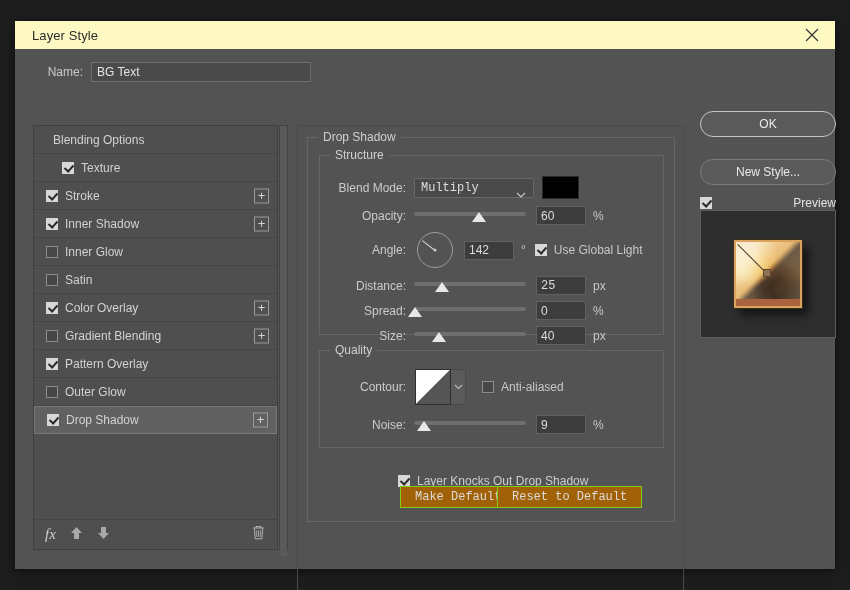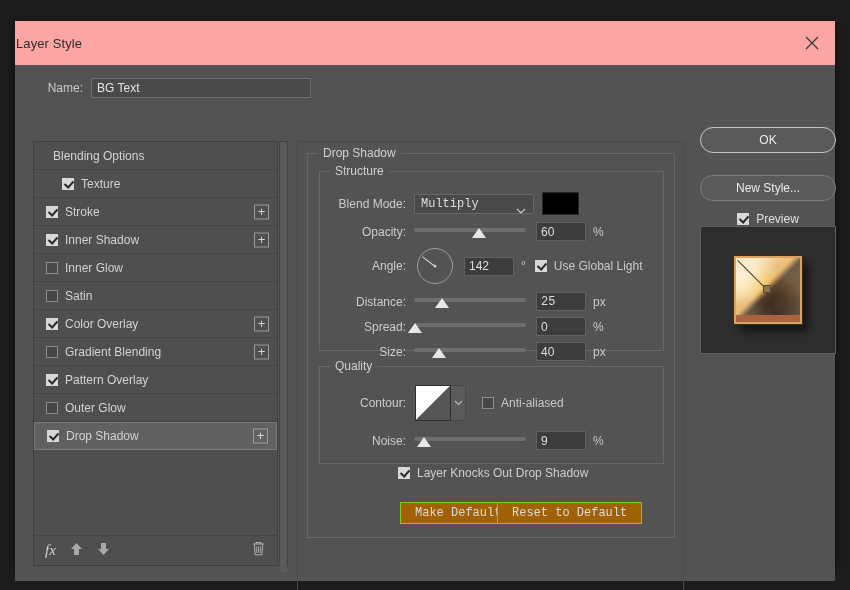--- a/index.html
+++ b/index.html
@@ -21,26 +21,26 @@
   .dialog {
     position: absolute;
     left: 15px;
     top: 21px;
     width: 820px;
     height: 548px;
     background: #535353;
     box-shadow: 0 2px 10px rgba(0,0,0,.55);
   }
   .titlebar {
-    height: 44px;
-    background: #fca5a5;
+    height: 28px;
+    background: #fef9c3;
     display: flex;
     align-items: center;
     justify-content: space-between;
-    padding: 0 10px 0 1px;
+    padding: 0 10px 0 17px;
     box-sizing: border-box;
   }
   .titlebar .title {
     color: #2b2b2b;
     font-size: 13px;
     letter-spacing: .1px;
   }
   .close-btn {
     width: 26px;
     height: 26px;
@@ -422,21 +422,21 @@
     font-size: 12px;
     font-family: "Liberation Sans", sans-serif;
     margin-bottom: 11px;
     cursor: pointer;
     margin-top: 22px;
   }
   .pill.primary { border-color: #c6c6c6; }
   .preview-row {
     display: flex;
     align-items: center;
-    justify-content: center;
+    justify-content: space-between;
     gap: 7px;
     margin-top: 2px;
     margin-bottom: 0;
   }
   .preview-row .t { color: #e0e0e0; font-size: 12px; }
   .thumb-box {
     width: 136px;
     height: 128px;
     background: #2e2e2e;
     border: 1px solid #5d5d5d;
@@ -700,21 +700,21 @@
               <span class="fl">Noise:</span>
               <div class="slider" style="margin-left:8px;">
                 <div class="track"></div>
                 <div class="knob" style="left:9%;"></div>
               </div>
               <input class="num-input" style="margin-left: 10px;" value="9">
               <span class="unit">%</span>
             </div>
           </div>
 
-          <div class="cbx-row" style="position:absolute; left:90px; top:312px;">
+          <div class="cbx-row" style="position:absolute; left:90px; top:336px;">
             <span class="cb on"></span>
             <span class="t">Layer Knocks Out Drop Shadow</span>
           </div>
           <button class="btn-flat" style="position:absolute; left:92px; top:348px;">Make Default</button>
           <button class="btn-flat" style="position:absolute; left:189px; top:348px;">Reset to Default</button>
         </div>
       </div>
 
       <div class="right-col">
         <button class="pill primary">OK</button>

